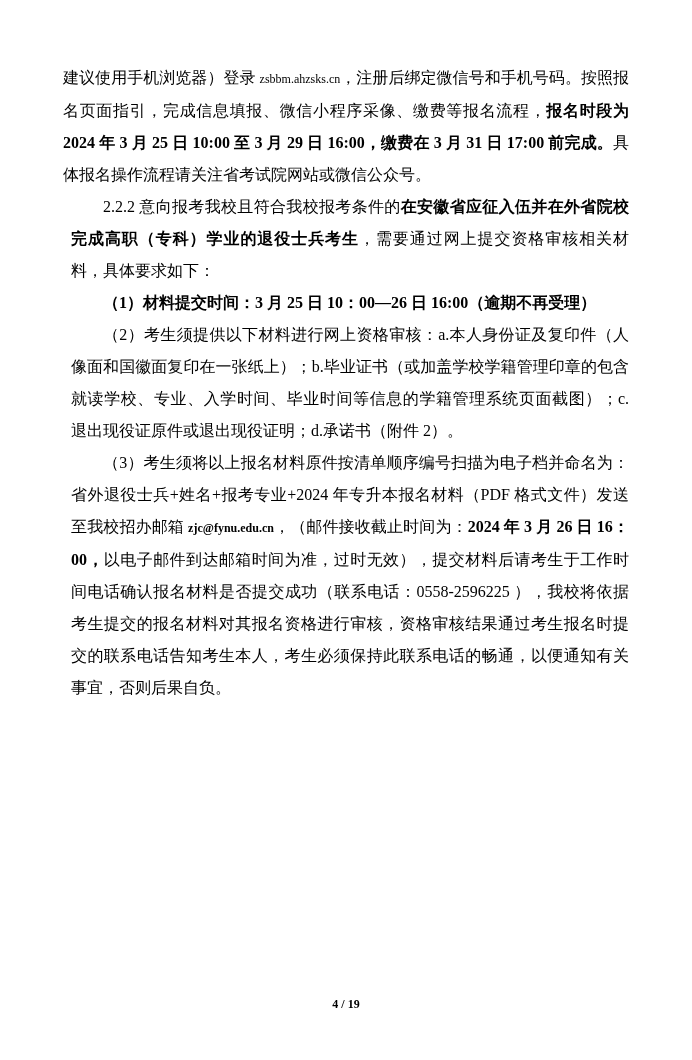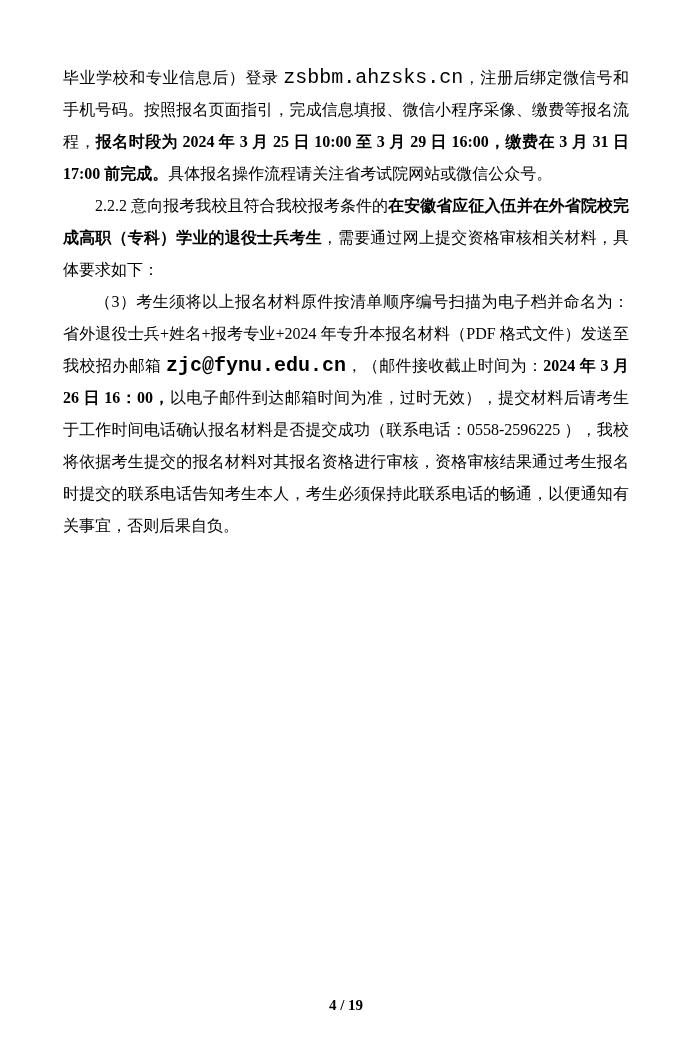--- a/index.html
+++ b/index.html
@@ -24,42 +24,45 @@
   }
   .para {
     margin: 0;
     font-size: 16px;
     line-height: 32px;
     text-align: justify;
     color: #000000;
   }
   .para.indent {
     text-indent: 32px;
+    margin-left: 8px;
   }
   .bold {
     font-weight: bold;
   }
   .mono {
-    font-family: Liberation Mono, monospace;
-    font-size: 20px;
+    font-family: Liberation Serif, serif;
+    font-size: 12px;
   }
   .footer {
     position: absolute;
     left: 0;
     top: 997px;
     width: 100%;
     text-align: center;
-    font-size: 15px;
+    font-size: 12px;
     font-weight: bold;
     color: #000000;
   }
 </style>
 </head>
 <body>
 
 <div class="page">
   <div class="doc">
-      <p class="para"><span>毕业学校和专业信息后）登录 </span><span class="mono">zsbbm.ahzsks.cn</span><span>，注册后绑定微信号和手机号码。按照报名页面指引，完成信息填报、微信小程序采像、缴费等报名流程，</span><span class="bold">报名时段为 2024 年 3 月 25 日 10:00 至 3 月 29 日 16:00，缴费在 3 月 31 日 17:00 前完成。</span><span>具体报名操作流程请关注省考试院网站或微信公众号。</span></p>
+      <p class="para"><span>建议使用手机浏览器）登录 </span><span class="mono">zsbbm.ahzsks.cn</span><span>，注册后绑定微信号和手机号码。按照报名页面指引，完成信息填报、微信小程序采像、缴费等报名流程，</span><span class="bold">报名时段为 2024 年 3 月 25 日 10:00 至 3 月 29 日 16:00，缴费在 3 月 31 日 17:00 前完成。</span><span>具体报名操作流程请关注省考试院网站或微信公众号。</span></p>
       <p class="para indent"><span>2.2.2 意向报考我校且符合我校报考条件的</span><span class="bold">在安徽省应征入伍并在外省院校完成高职（专科）学业的退役士兵考生</span><span>，需要通过网上提交资格审核相关材料，具体要求如下：</span></p>
+      <p class="para indent"><span class="bold">（1）材料提交时间：3 月 25 日 10：00—26 日 16:00（逾期不再受理）</span></p>
+      <p class="para indent"><span>（2）考生须提供以下材料进行网上资格审核：a.本人身份证及复印件（人像面和国徽面复印在一张纸上）；b.毕业证书（或加盖学校学籍管理印章的包含就读学校、专业、入学时间、毕业时间等信息的学籍管理系统页面截图）；c. 退出现役证原件或退出现役证明；d.承诺书（附件 2）。</span></p>
       <p class="para indent"><span>（3）考生须将以上报名材料原件按清单顺序编号扫描为电子档并命名为：省外退役士兵+姓名+报考专业+2024 年专升本报名材料（PDF 格式文件）发送至我校招办邮箱 </span><span class="bold mono">zjc@fynu.edu.cn</span><span>，（邮件接收截止时间为：</span><span class="bold">2024 年 3 月 26 日 16：00，</span><span>以电子邮件到达邮箱时间为准，过时无效），提交材料后请考生于工作时间电话确认报名材料是否提交成功（联系电话：0558-2596225 ），我校将依据考生提交的报名材料对其报名资格进行审核，资格审核结果通过考生报名时提交的联系电话告知考生本人，考生必须保持此联系电话的畅通，以便通知有关事宜，否则后果自负。</span></p>
     </div>
   <div class="footer">4 / 19</div>
 </div>
 
 </body></html>

